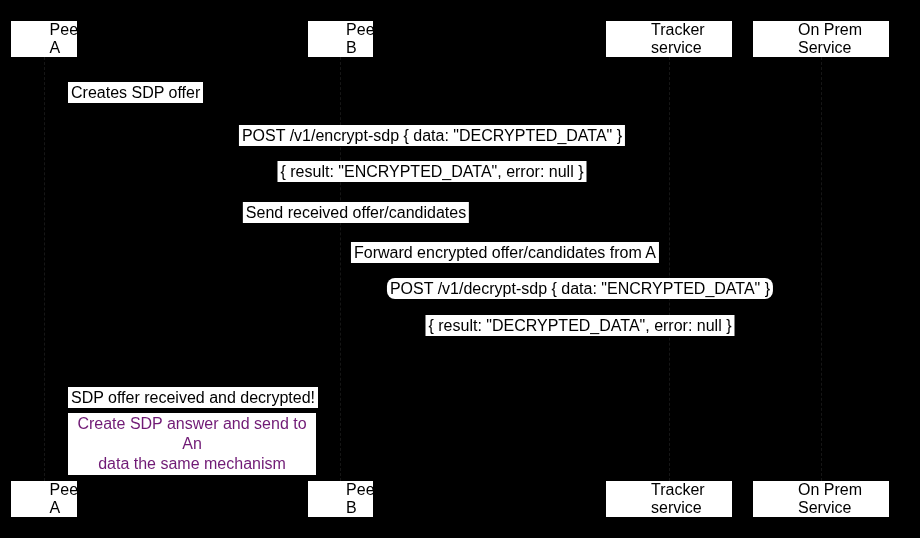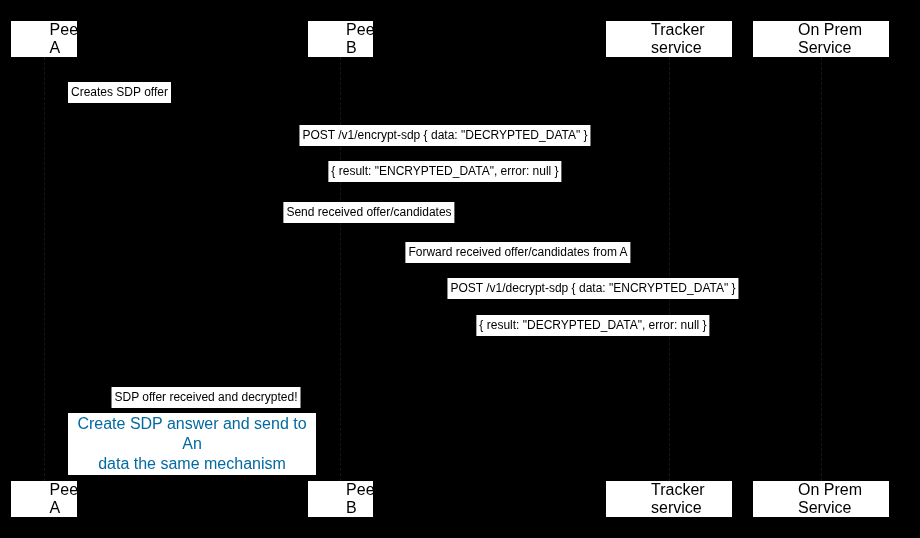--- a/index.html
+++ b/index.html
@@ -31,33 +31,32 @@
     position: absolute;
     top: 57px;
     height: 424px;
     width: 0;
     border-left: 1px dashed #161616;
   }
   .msg {
     position: absolute;
     background: #ffffff;
     color: #000000;
-    font-size: 12px;
+    font-size: 16px;
     line-height: 21px;
     padding: 0 3px;
     white-space: nowrap;
   }
   .msg.centered {
     transform: translateX(-50%);
-    margin-left: 13px;
   }
   .note {
     position: absolute;
     background: #ffffff;
-    color: #0369a1;
+    color: #701a75;
     font-size: 16px;
     line-height: 20px;
     padding: 1px 0;
     text-align: center;
     box-sizing: border-box;
   }
 </style>
 </head>
 <body>
 
@@ -74,23 +73,23 @@
   <div class="actor" style="left:753px; top:21px; width:136px;">On Prem Service</div>
 
   <div class="msg" style="left:68px; top:82px;">Creates SDP offer</div>
 
   <div class="msg centered" style="left:432px; top:125px;">POST /v1/encrypt-sdp { data: "DECRYPTED_DATA" }</div>
 
   <div class="msg centered" style="left:432px; top:161px;">{ result: "ENCRYPTED_DATA", error: null }</div>
 
   <div class="msg centered" style="left:356px; top:202px;">Send received offer/candidates</div>
 
-  <div class="msg centered" style="left:505px; top:242px;">Forward received offer/candidates from A</div>
+  <div class="msg centered" style="left:505px; top:242px;">Forward encrypted offer/candidates from A</div>
 
-  <div class="msg centered" style="left:580px; top:278px;">POST /v1/decrypt-sdp { data: "ENCRYPTED_DATA" }</div>
+  <div class="msg centered" style="left:580px; top:278px;border-radius:8px;">POST /v1/decrypt-sdp { data: "ENCRYPTED_DATA" }</div>
 
   <div class="msg centered" style="left:580px; top:315px;">{ result: "DECRYPTED_DATA", error: null }</div>
 
   <div class="msg centered" style="left:193px; top:387px;">SDP offer received and decrypted!</div>
 
   <div class="note" style="left:68px; top:413px; width:248px;">
     <div>Create SDP answer and send to An</div>
     <div>data the same mechanism</div>
   </div>
 

